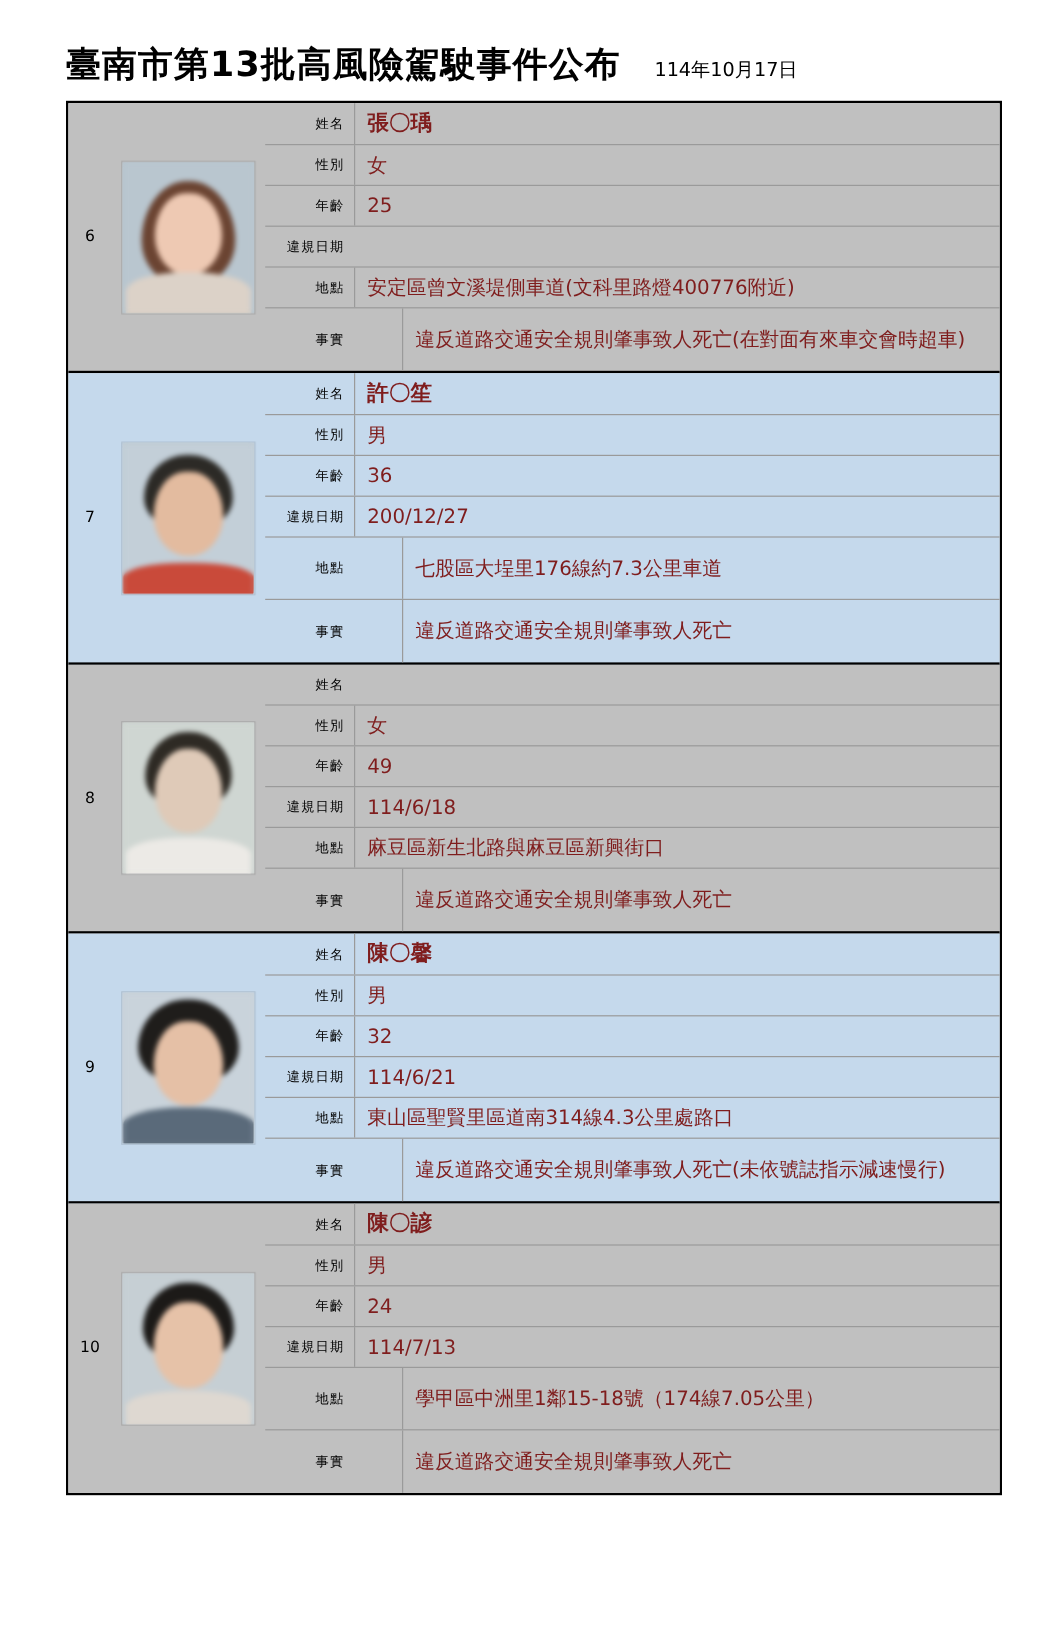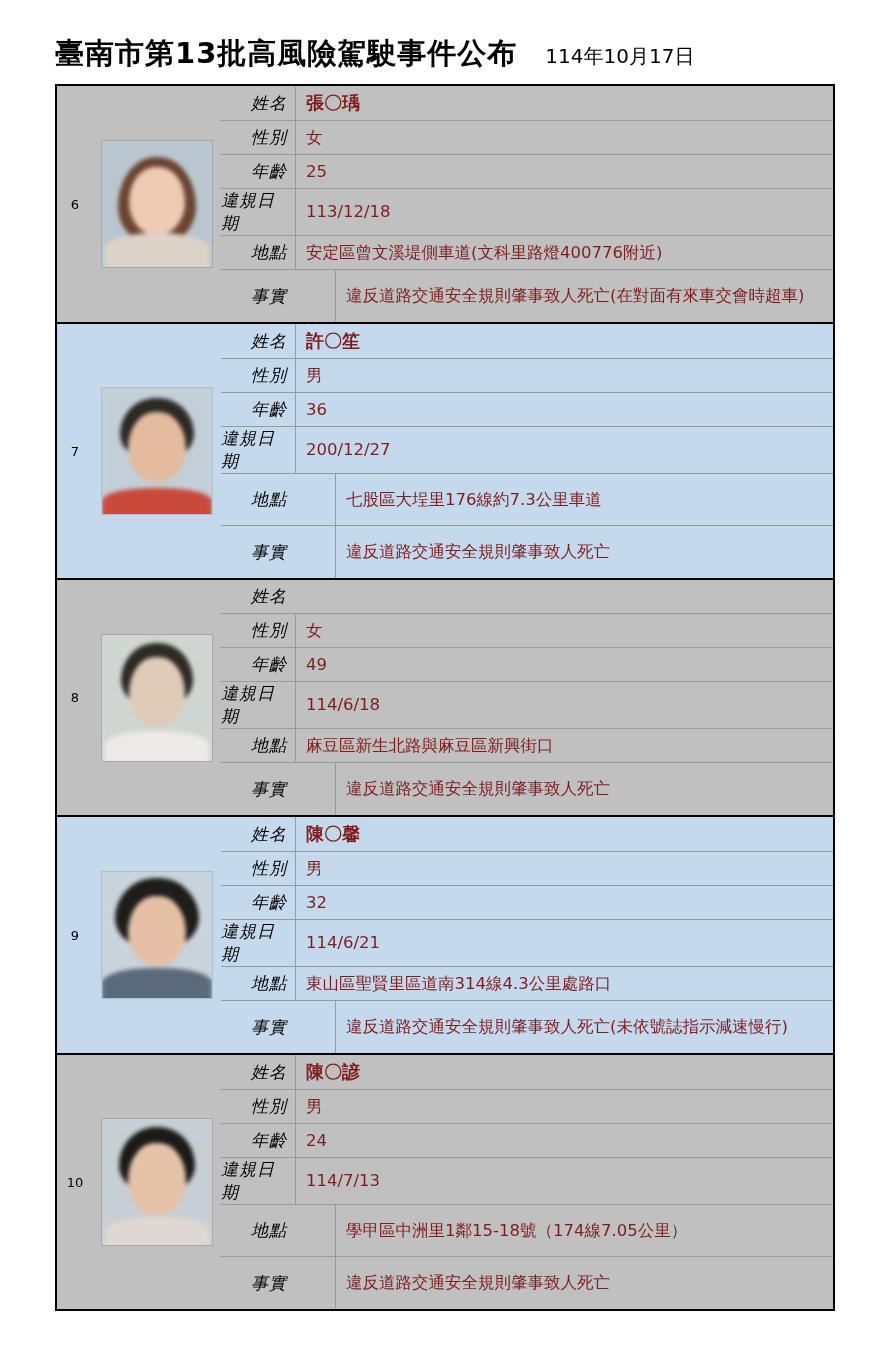--- a/index.html
+++ b/index.html
@@ -31,21 +31,21 @@
     font-family: "DejaVu Sans", sans-serif;
     font-size: 29px;
     font-weight: bold;
     letter-spacing: 1px;
     color: #000;
     white-space: nowrap;
   }
   .doc-date {
     margin-left: 28px;
     font-family: "DejaVu Sans", sans-serif;
-    font-size: 20px;
+    font-size: 16px;
     color: #000;
     white-space: nowrap;
   }
   
   .table-wrap {
     margin: 0 50px 0 55px;
     border: 2px solid #000;
     box-sizing: border-box;
   }
   .record {
@@ -127,24 +127,23 @@
   .field-row:last-child { border-bottom: none; }
   .field-label {
     width: 74px;
     flex: 0 0 74px;
     display: flex;
     align-items: center;
     justify-content: flex-end;
     padding-right: 8px;
     box-sizing: border-box;
     font-family: "DejaVu Sans", sans-serif;
-    font-size: 17px;
+    font-size: 11px;
     color: #000;
     letter-spacing: 1px;
-    font-style: italic;
   }
   .field-value {
     flex: 1 1 auto;
     display: flex;
     align-items: center;
     padding: 4px 8px 4px 10px;
     box-sizing: border-box;
     font-family: "DejaVu Sans", sans-serif;
     font-size: 16.5px;
     line-height: 1.45;
@@ -189,21 +188,20 @@
         <div class="field-row">
           <div class="field-label">性別</div>
           <div class="field-value">女</div>
         </div>
         <div class="field-row">
           <div class="field-label">年齡</div>
           <div class="field-value">25</div>
         </div>
         <div class="field-row">
           <div class="field-label">違規日期</div>
-          <div class="field-value">113/12/18</div>
         </div>
         <div class="field-row">
           <div class="field-label">地點</div>
           <div class="field-value">安定區曾文溪堤側車道(文科里路燈400776附近)</div>
         </div>
         <div class="field-row tall">
           <div class="field-label">事實</div>
           <div class="field-value">違反道路交通安全規則肇事致人死亡(在對面有來車交會時超車)</div>
         </div>
       </div>

